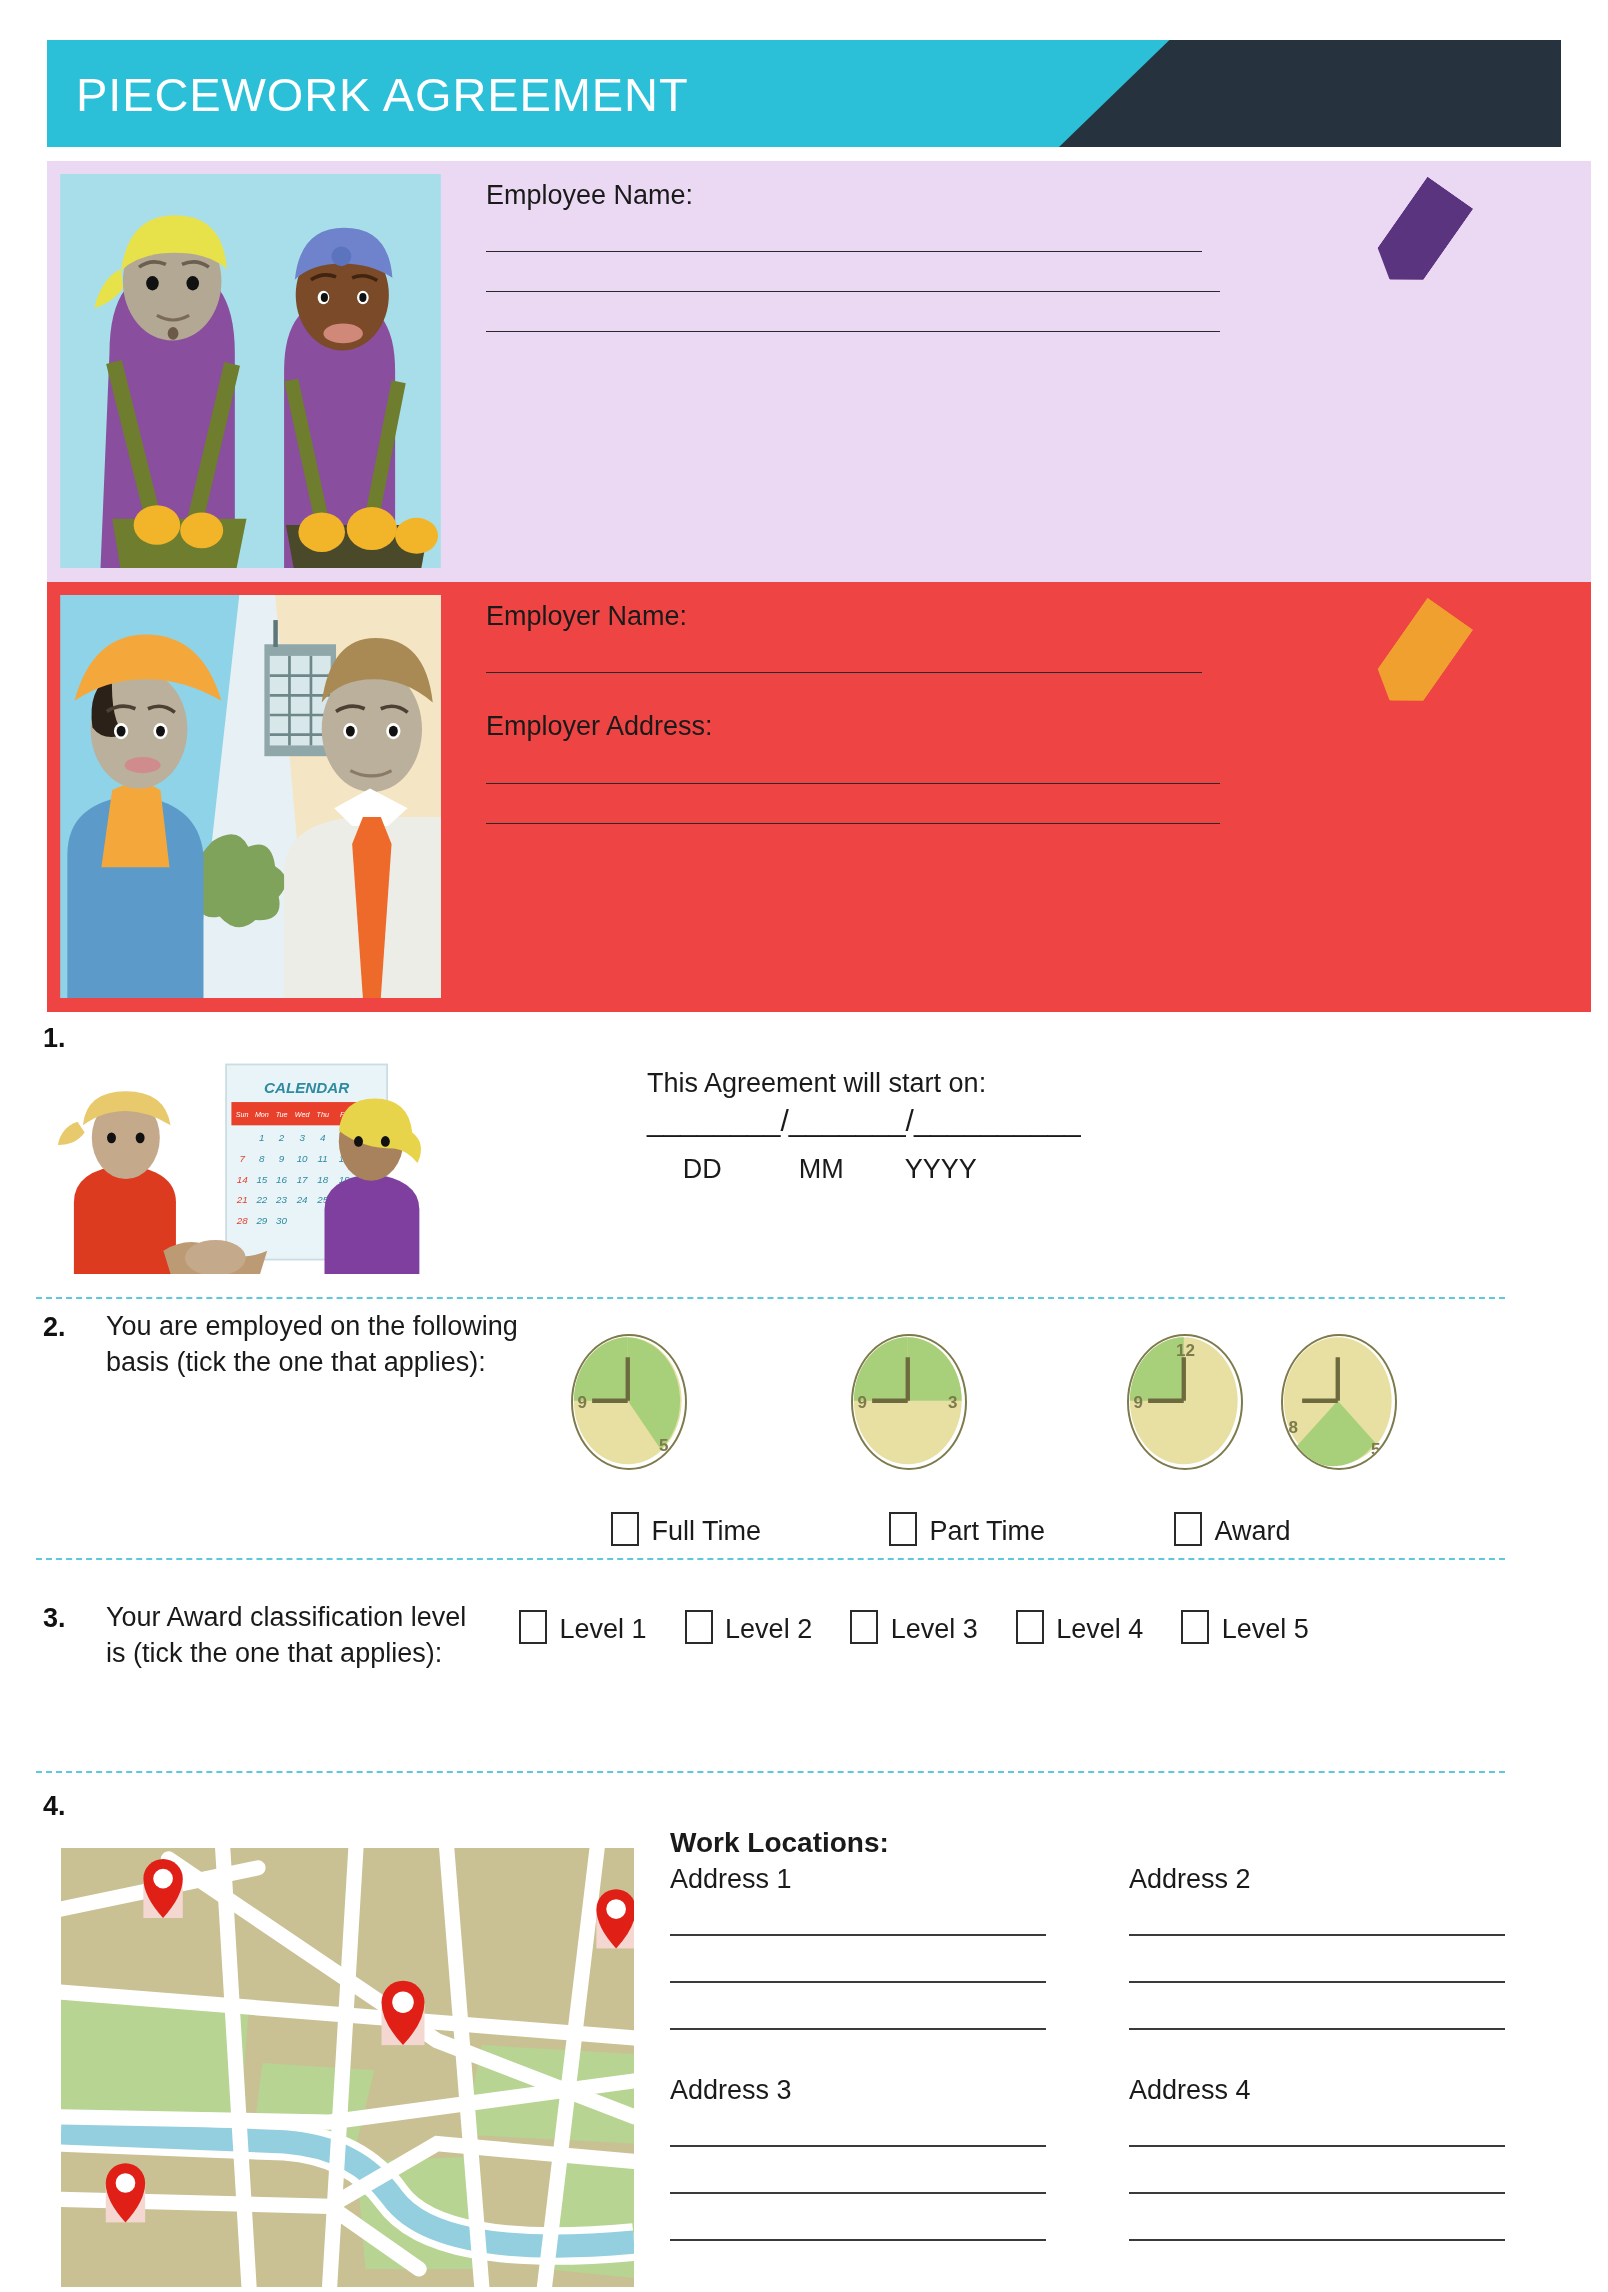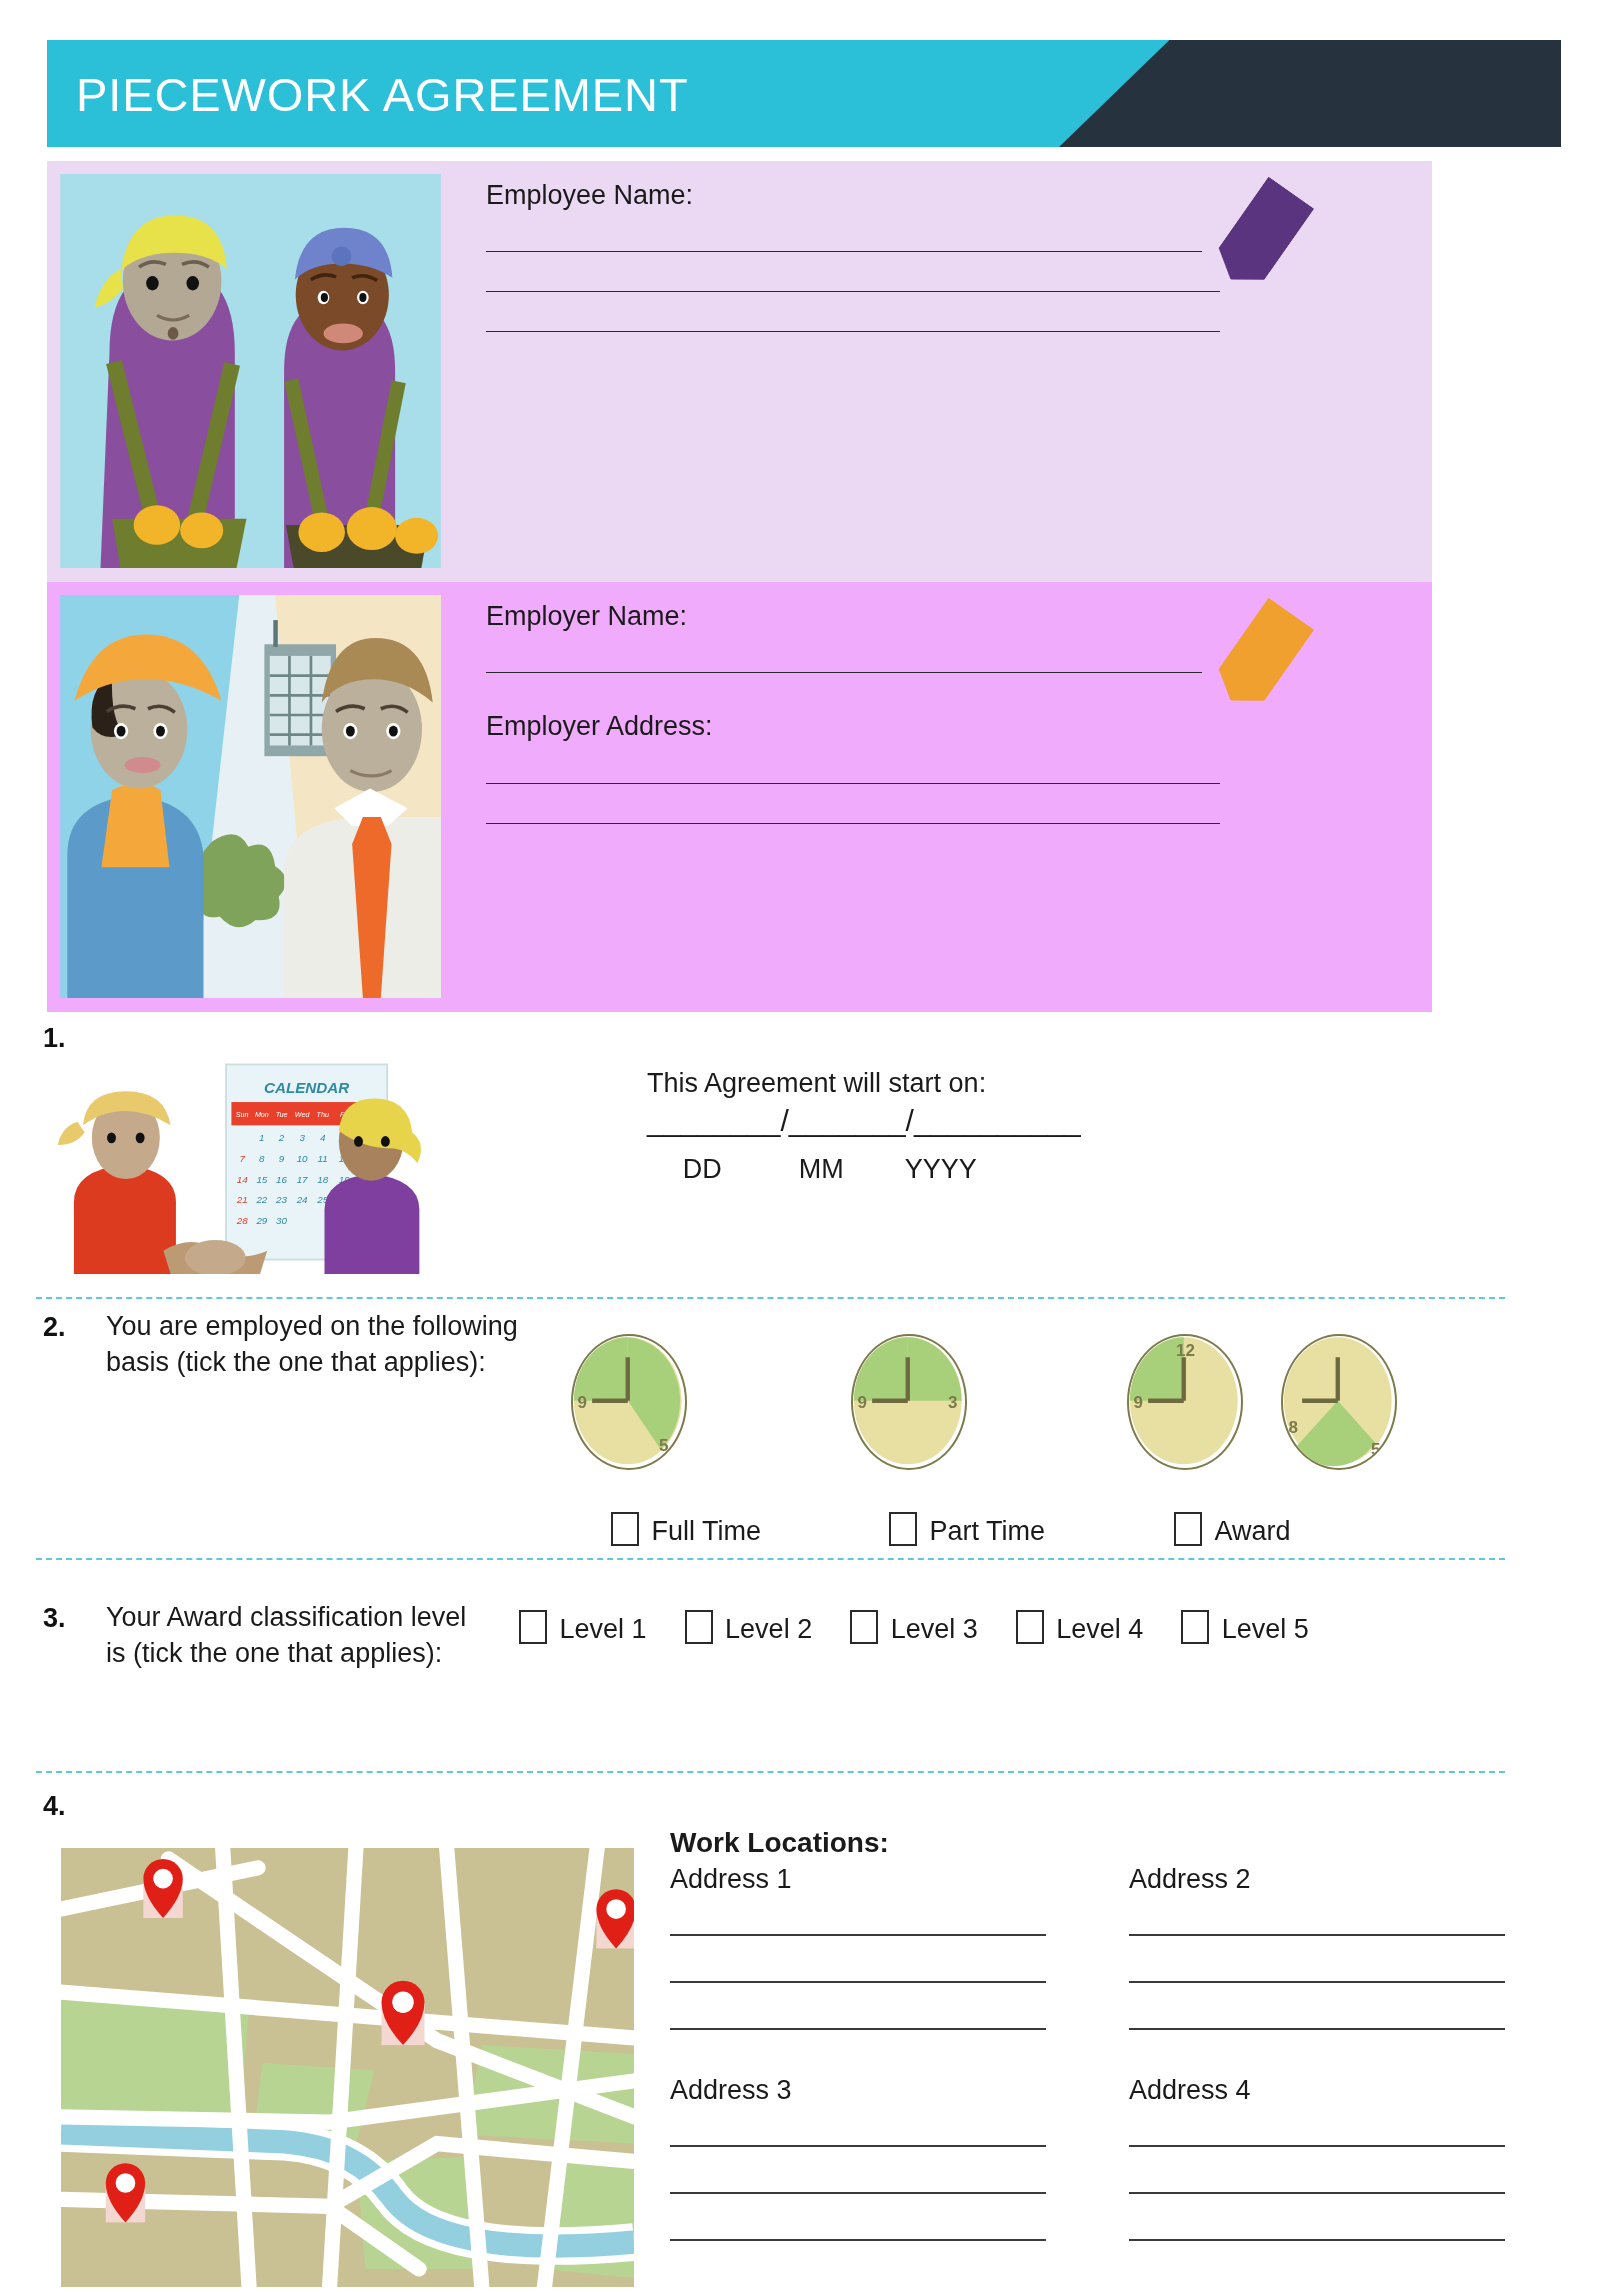--- a/index.html
+++ b/index.html
@@ -26,25 +26,25 @@
     clip-path:polygon(22% 0, 100% 0, 100% 100%, 0% 100%);
   }
   .header-title{
     position:absolute;left:29px;top:50%;transform:translateY(-50%);
     color:#ffffff;font-size:47px;letter-spacing:0.9px;font-weight:400;
     white-space:nowrap;
   }
 
   
   .panel{
-    position:absolute;left:47px;width:1385px;
+    position:absolute;left:47px;width:1544px;
     box-sizing:border-box;
   }
   .panel-employee{ top:161px;height:421px;background:#EBD8F2; }
-  .panel-employer{ top:582px;height:430px;background:#f0abfc; }
+  .panel-employer{ top:582px;height:430px;background:#ef4444; }
 
   .panel-illus{
     position:absolute;left:13.4px;top:13.4px;width:381px;height:394px;
     overflow:hidden;
   }
   .panel-employer .panel-illus{height:403px;}
 
   .panel-fields{
     position:absolute;left:439px;top:19.7px;right:215px;
   }

